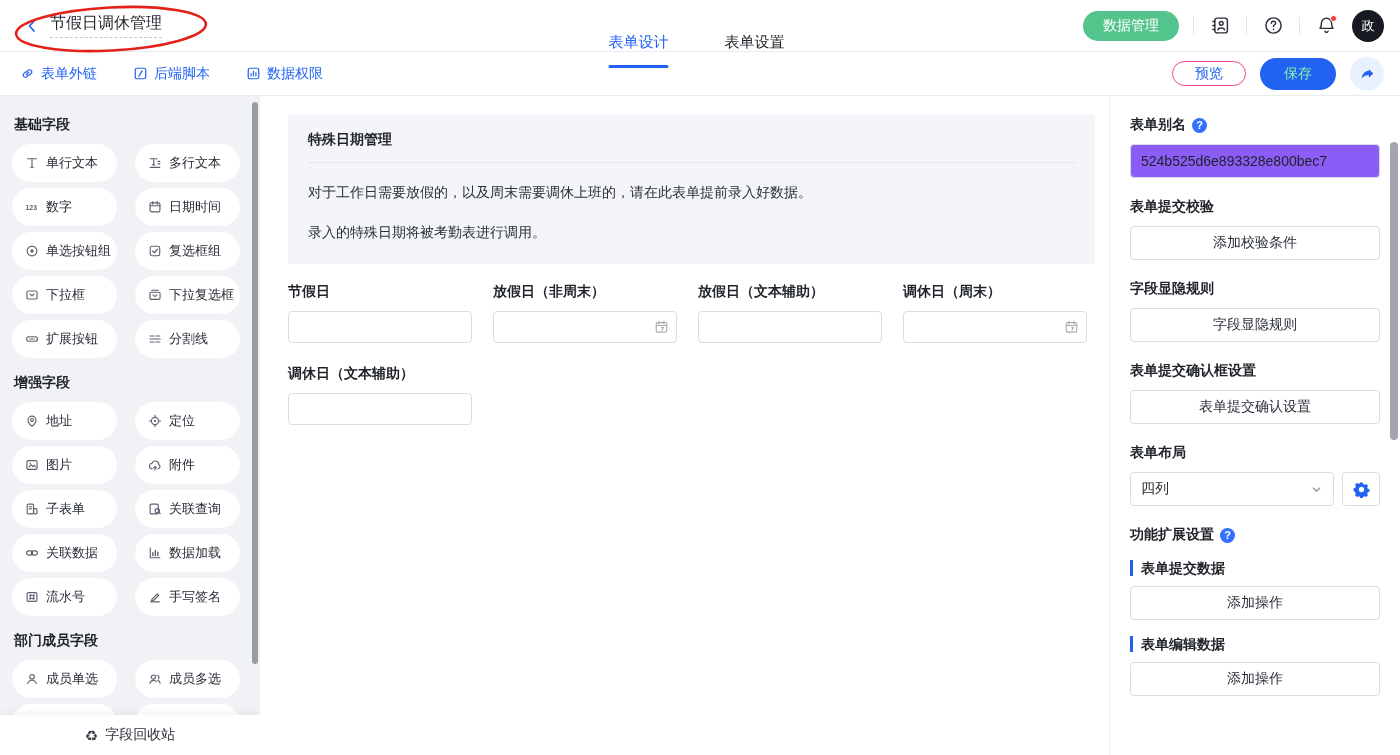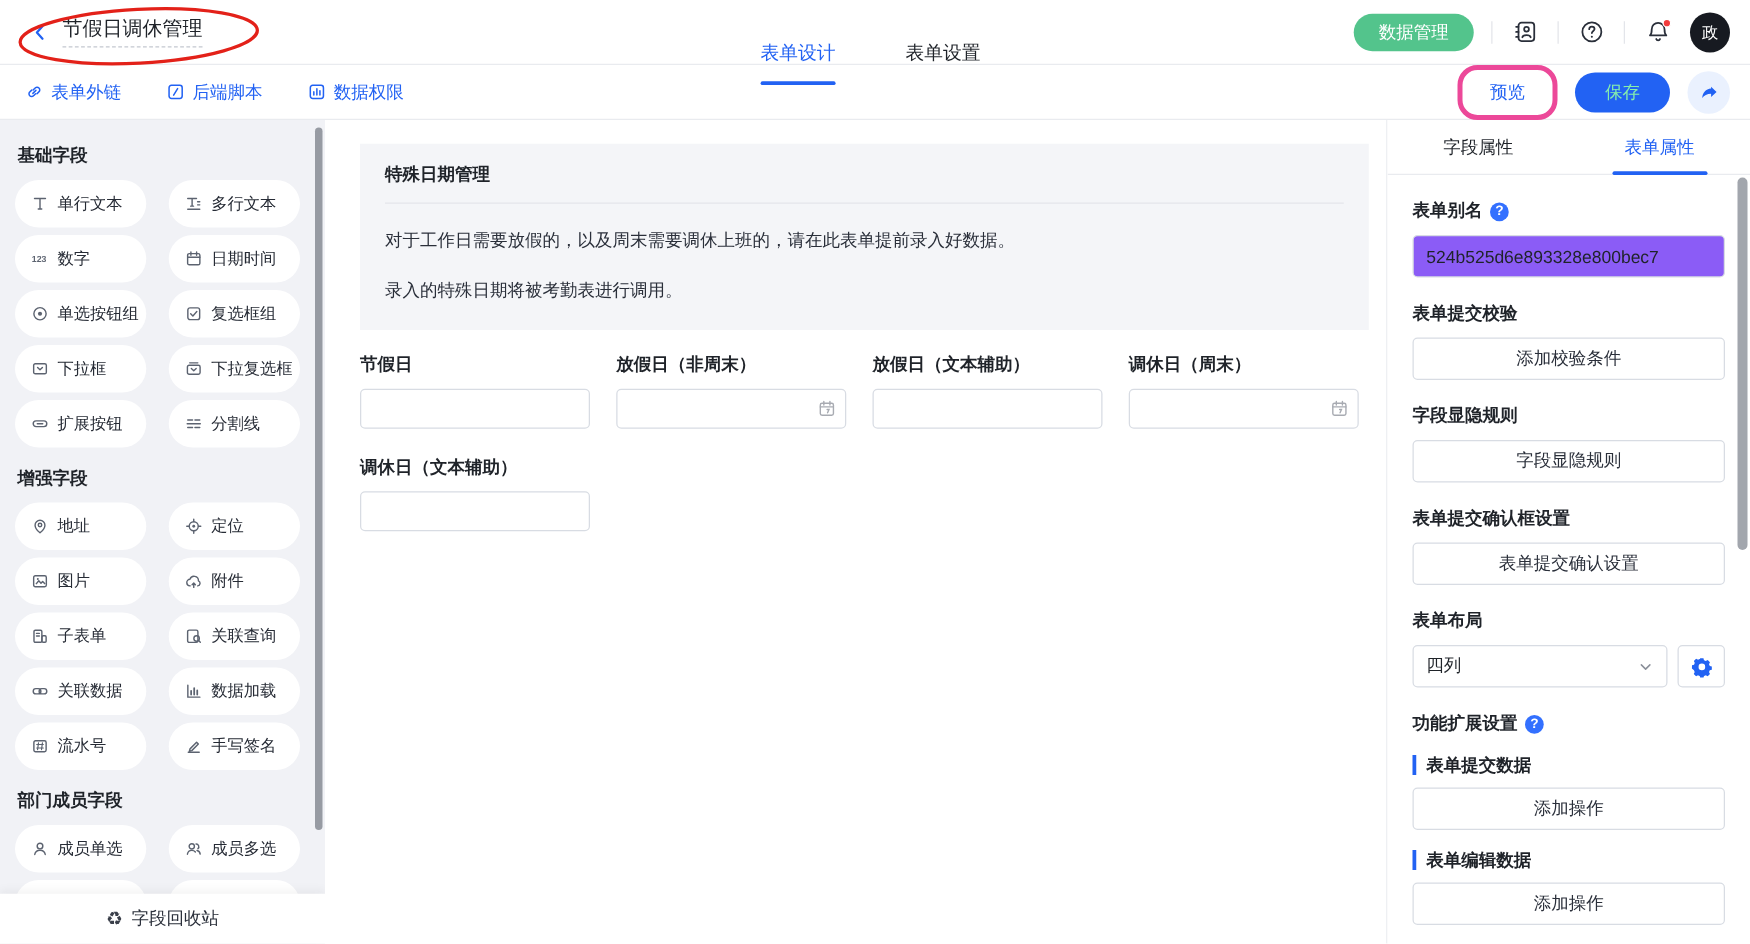--- a/index.html
+++ b/index.html
@@ -23,21 +23,21 @@
   .tb-icon { width:24px; height:24px; display:flex; align-items:center; justify-content:center; color:#2a2f3a; cursor:pointer; position:relative; }
   .tb-icon svg { width:19px; height:19px; }
   .bell-dot { position:absolute; top:1px; right:1px; width:7px; height:7px; border-radius:50%; background:#f23c3c; border:1px solid #fff; }
   .avatar { width:32px; height:32px; border-radius:50%; background:#171a21; color:#fff; font-size:13px; display:flex; align-items:center; justify-content:center; cursor:pointer; }
 
   
   .toolbar { height:44px; flex:0 0 44px; display:flex; align-items:center; padding:0 16px 0 20px; border-bottom:1px solid #e9ebef; background:#fff; }
   .tool-link { display:flex; align-items:center; gap:6px; color:#2262f3; font-size:14px; cursor:pointer; margin-right:36px;text-align:right; }
   .tool-link svg { width:15px; height:15px; }
   .toolbar-right { margin-left:auto; display:flex; align-items:center; gap:14px; }
-  .btn-outline { height:44px; padding:0 22px; border-radius:16px; border:4px solid #ec4899; background:#fff; color:#2262f3; font-size:14px; cursor:pointer; font-family:inherit; }
+  .btn-outline { height:25px; padding:0 22px; border-radius:16px; border:1px solid #ec4899; background:#fff; color:#2262f3; font-size:14px; cursor:pointer; font-family:inherit; }
   .btn-primary { height:32px; padding:0 24px; border-radius:16px; border:none; background:#2262f3; color:#86efac; font-size:14px; cursor:pointer; font-family:inherit; }
   .btn-share { width:34px; height:34px; border-radius:50%; border:none; background:#eaf1fe; display:flex; align-items:center; justify-content:center; cursor:pointer; }
   .btn-share svg { width:17px; height:17px; fill:#2262f3; }
 
   
   .main { flex:1; display:flex; min-height:0; }
 
   
   .sidebar { width:260px; flex:0 0 260px; background:#f1f2f6; position:relative; padding:18px 0 0 12px; overflow:hidden; }
   .side-section-title { font-size:14px; font-weight:bold; color:#1f2329; margin:2px 0 10px 2px; }
@@ -442,28 +442,20 @@
           </div>
         </div>
         <div class="form-field">
           <div class="field-label">调休日（文本辅助）</div>
           <div class="field-input-wrap"><input class="field-input" style=""></div>
         </div>
       </div>
     </div>
 
     <div class="props">
-      <div class="props-tabs">
-        <div class="props-tab">
-            <span>字段属性</span>
-          </div>
-        <div class="props-tab active">
-            <span>表单属性</span>
-          </div>
-      </div>
 
       <div class="props-body">
         <div class="prop-label">
           <span>表单别名</span>
           <span class="help-badge">?</span>
         </div>
         <input class="prop-input" value="524b525d6e893328e800bec7" style="">
 
         <div class="prop-label">表单提交校验</div>
         <button class="prop-btn">添加校验条件</button>

